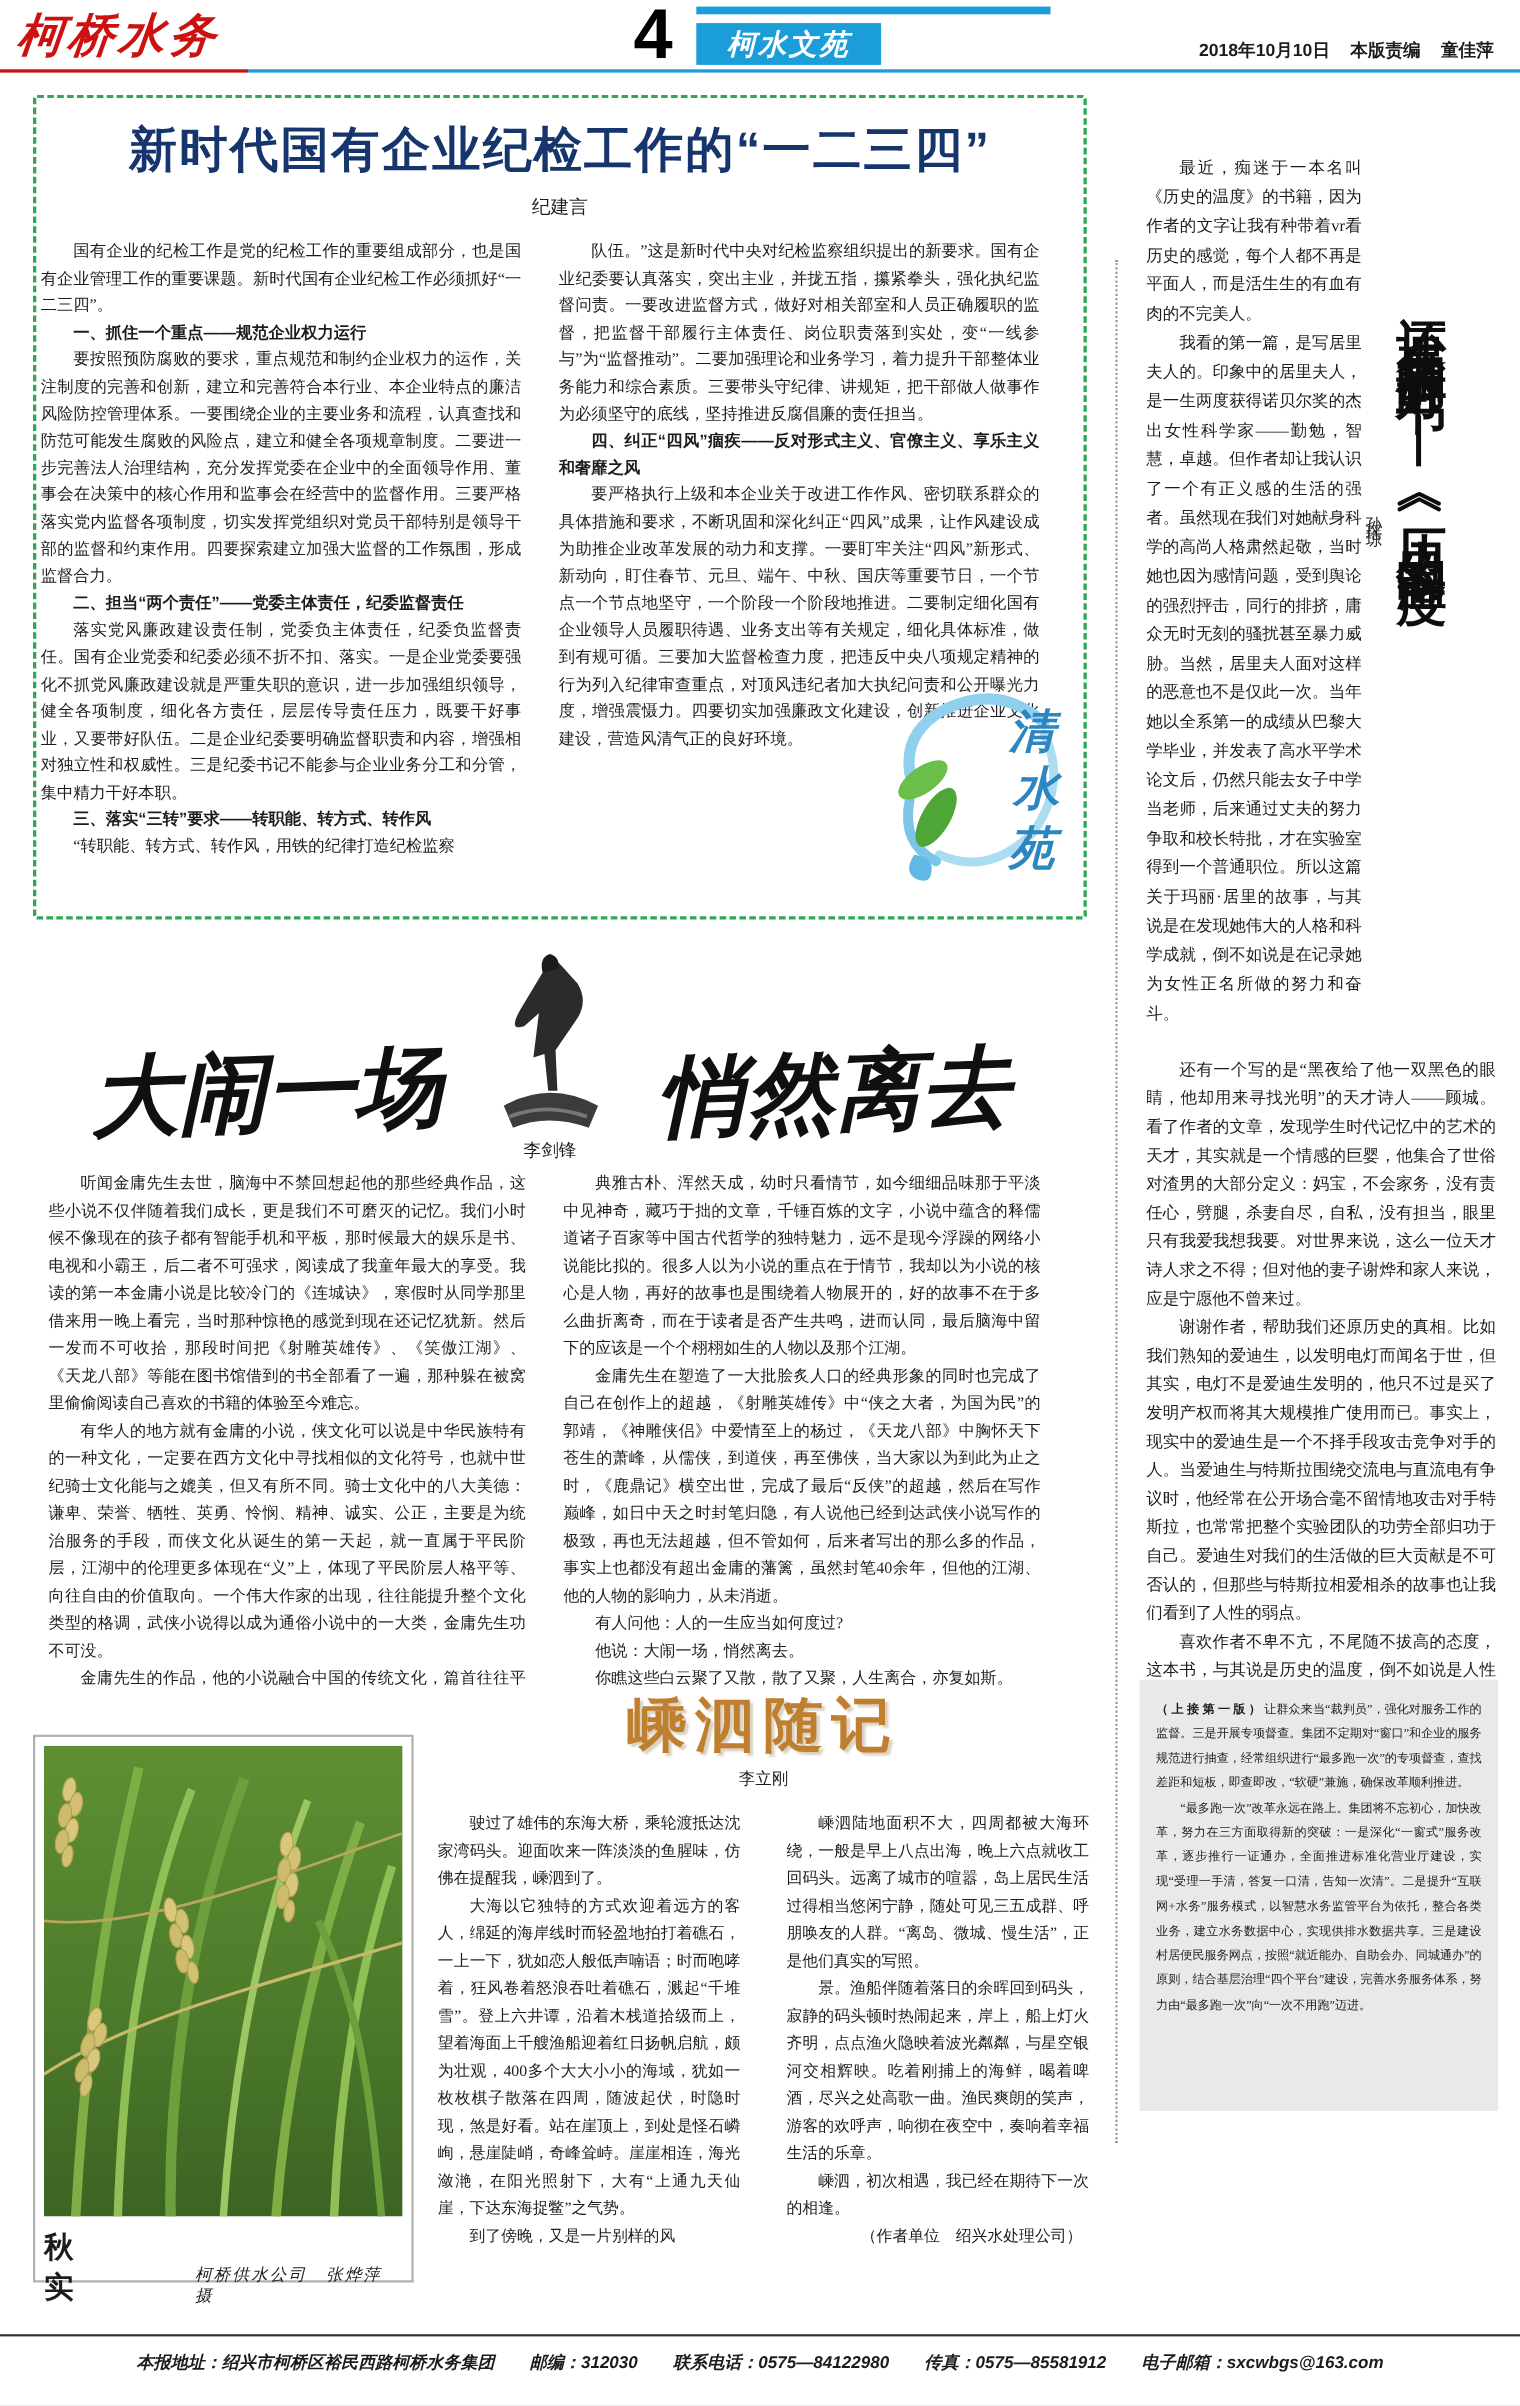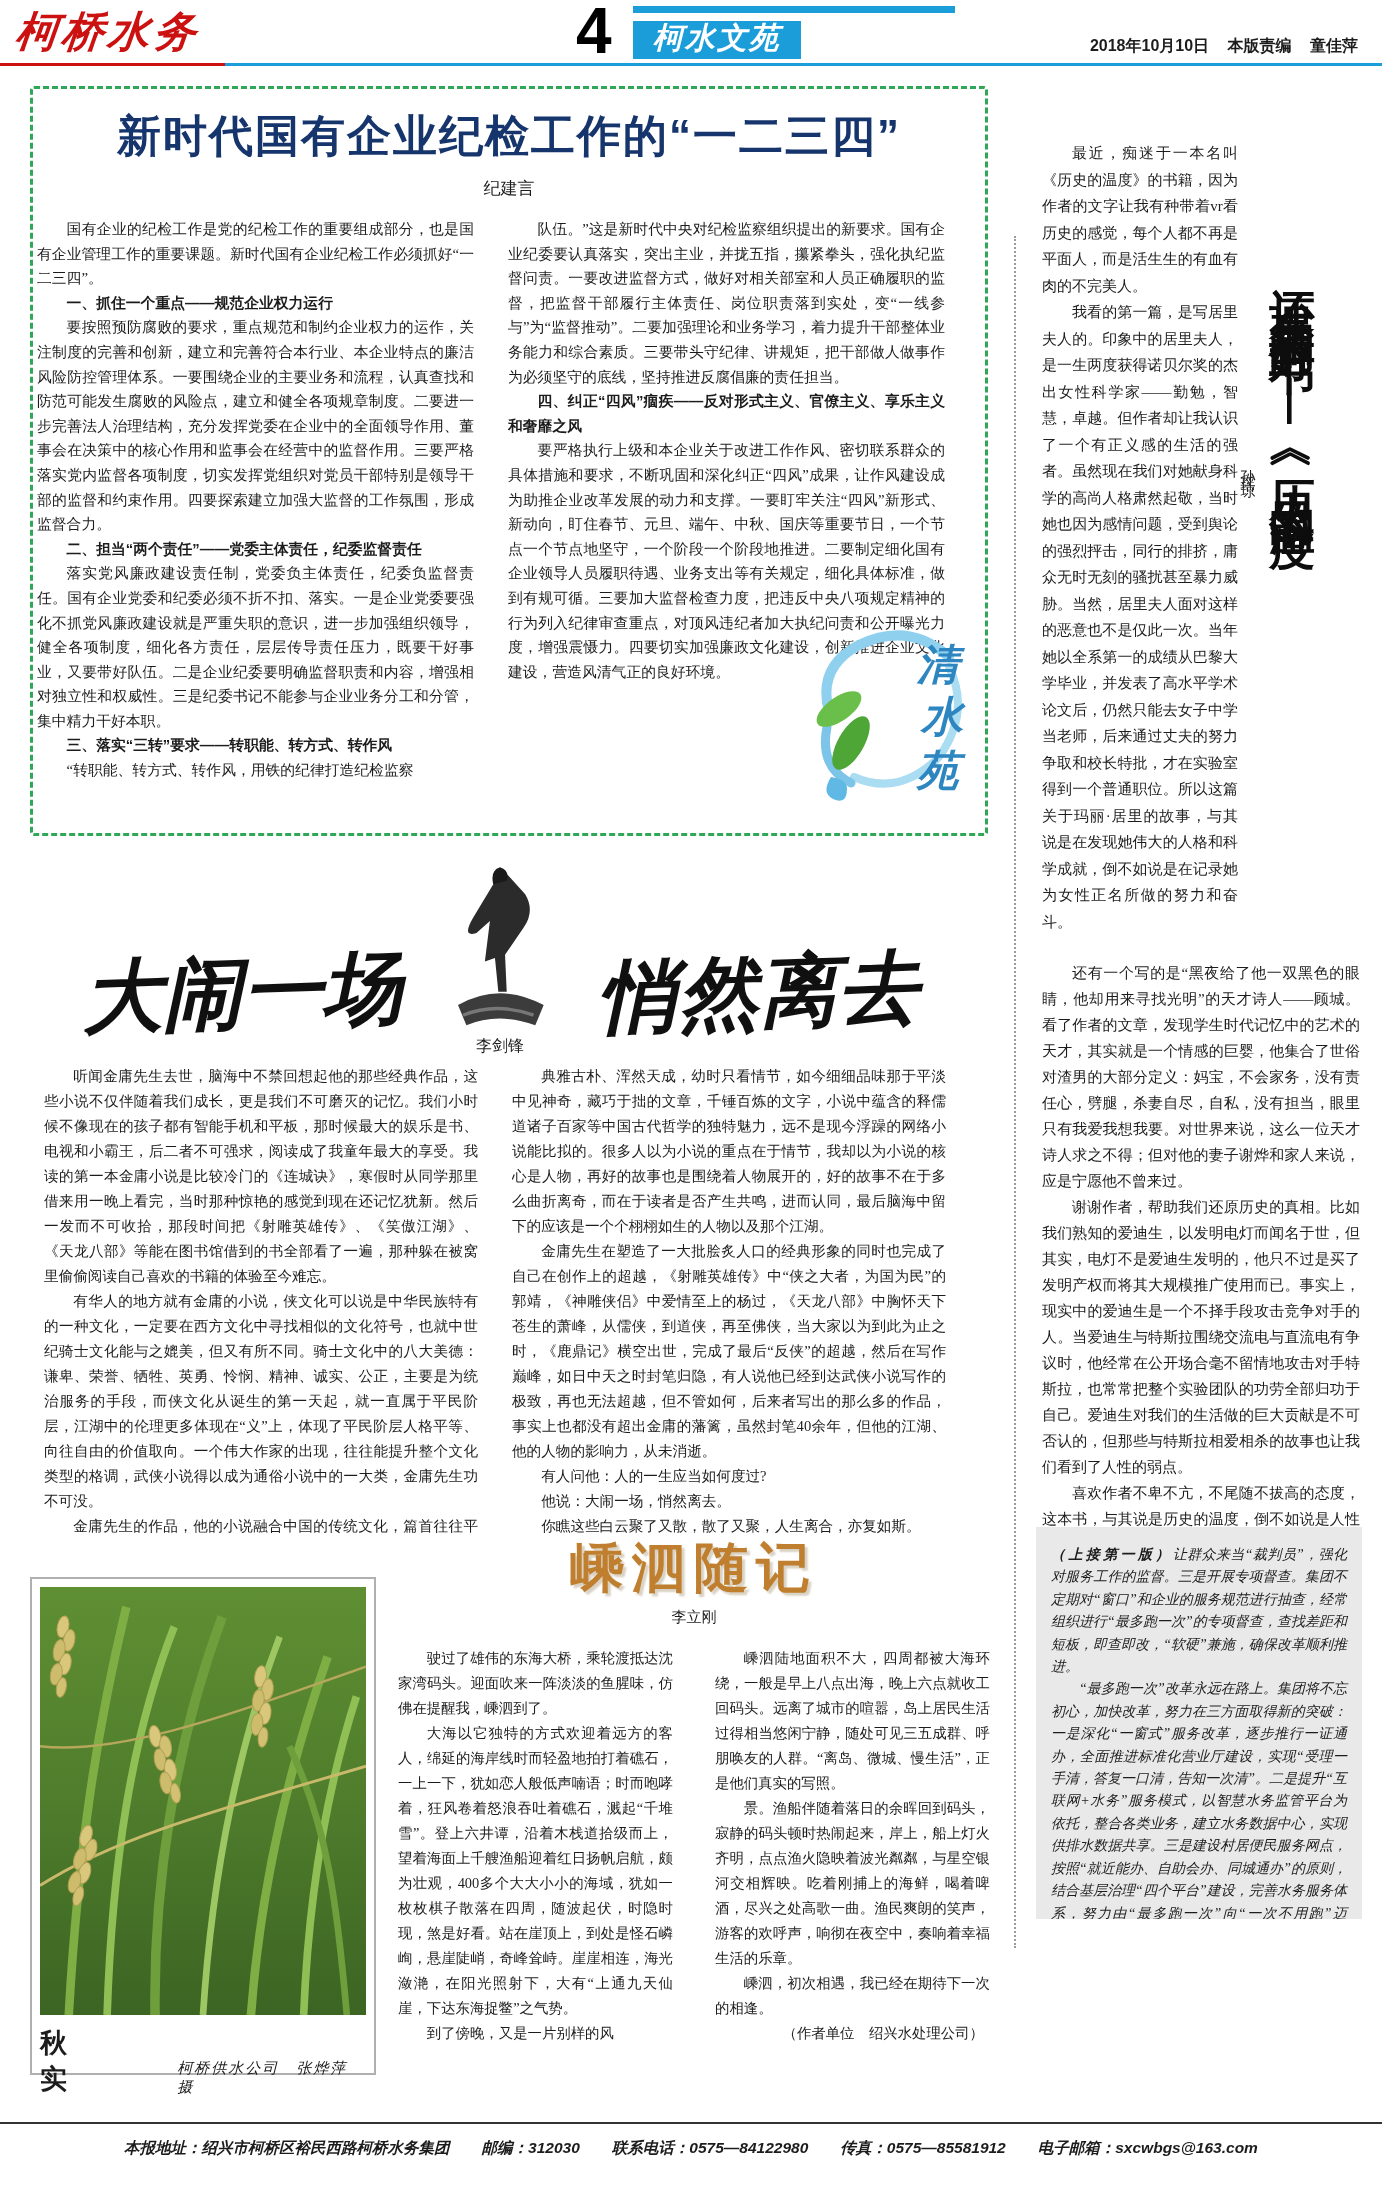--- a/index.html
+++ b/index.html
@@ -5,22 +5,22 @@
   html,body{margin:0;padding:0;background:#d8d8d8;}
   #page{position:relative;width:1382px;height:2187px;background:#ffffff;margin:0 auto;
         font-family:"Liberation Serif",serif;color:#1c1c1c;overflow:hidden;}
   
   #masthead{position:absolute;left:16px;top:4px;font-size:42px;font-weight:900;font-style:italic;
             color:#cc1111;transform:skewX(-6deg);letter-spacing:4px;font-family:"DejaVu Serif",serif;}
   #page-num{position:absolute;left:576px;top:-6px;font-size:64px;font-weight:900;
             font-family:"Liberation Sans",sans-serif;color:#000;}
   #section-bar{position:absolute;left:633px;top:6px;width:322px;height:7px;background:#1b9dd9;}
   #section-box{position:absolute;left:633px;top:21px;width:168px;height:38px;background:#1b9dd9;
-               color:#fff;font-size:30px;font-weight:900;font-style:italic;text-align:center;
-               line-height:38px;letter-spacing:2px;font-family:Liberation Mono, monospace;}
+               color:#fff;font-size:26px;font-weight:900;font-style:italic;text-align:center;
+               line-height:38px;letter-spacing:2px;font-family:Liberation Sans, sans-serif;}
   #header-right{position:absolute;right:24px;top:36px;font-size:16px;font-weight:bold;
                 font-family:"Liberation Sans",sans-serif;}
   #header-right span{margin-left:14px;}
   #header-rule{position:absolute;left:0;top:63px;width:1382px;height:3px;
                background:linear-gradient(to right,#cc1111 0 225px,#1b9dd9 225px 100%);}
   
   #a1-box{position:absolute;left:30px;top:86px;width:952px;height:744px;
           border:3px dashed #2fa757;border-radius:4px;}
   #a1-title{position:absolute;left:0;right:0;top:18px;text-align:center;font-size:44px;
             font-weight:900;color:#16356d;letter-spacing:2px;font-family:"Liberation Sans",sans-serif;}
@@ -61,21 +61,21 @@
   #photo-credit{font-size:15px;font-style:italic;margin-left:18px;letter-spacing:2px;}
   
   #a4-title{position:absolute;left:398px;top:1532px;width:592px;text-align:center;font-size:54px;
             font-weight:900;color:#bf7f2e;letter-spacing:8px;font-family:"Liberation Sans",sans-serif;
             text-shadow:3px 3px 2px #d9d2c4;}
   #a4-author{position:absolute;left:398px;top:1608px;width:592px;text-align:center;font-size:15px;}
   #a4-cols{left:398px;top:1646px;width:592px;height:458px;gap:42px;}
   #a4-cols .col{width:283px;font-size:14.4px;line-height:25px;}
   
   #a5-box{position:absolute;left:1036px;top:1527px;width:326px;height:392px;background:#e9e9e9;
-          padding:16px 15px;box-sizing:border-box;overflow:hidden;font-size:14px;line-height:22.4px;font-style:italic;}
+          padding:16px 15px;box-sizing:border-box;overflow:hidden;font-size:11px;line-height:22.4px;}
   #a5-box p{margin:0;text-align:justify;}
   #a5-lead{font-weight:bold;letter-spacing:3px;font-family:"Liberation Sans",sans-serif;}
   #a5-p1{text-indent:0;}
   #a5-box p+p{text-indent:2em;}
   
   #footer-rule{position:absolute;left:0;top:2122px;width:1382px;height:2px;background:#333;}
   #footer{position:absolute;left:0;top:2138px;width:1382px;text-align:center;
           font-family:"Liberation Sans",sans-serif;font-style:italic;}
   #footer .seg{margin:0 16px;font-weight:bold;font-size:15.5px;}
 </style>

